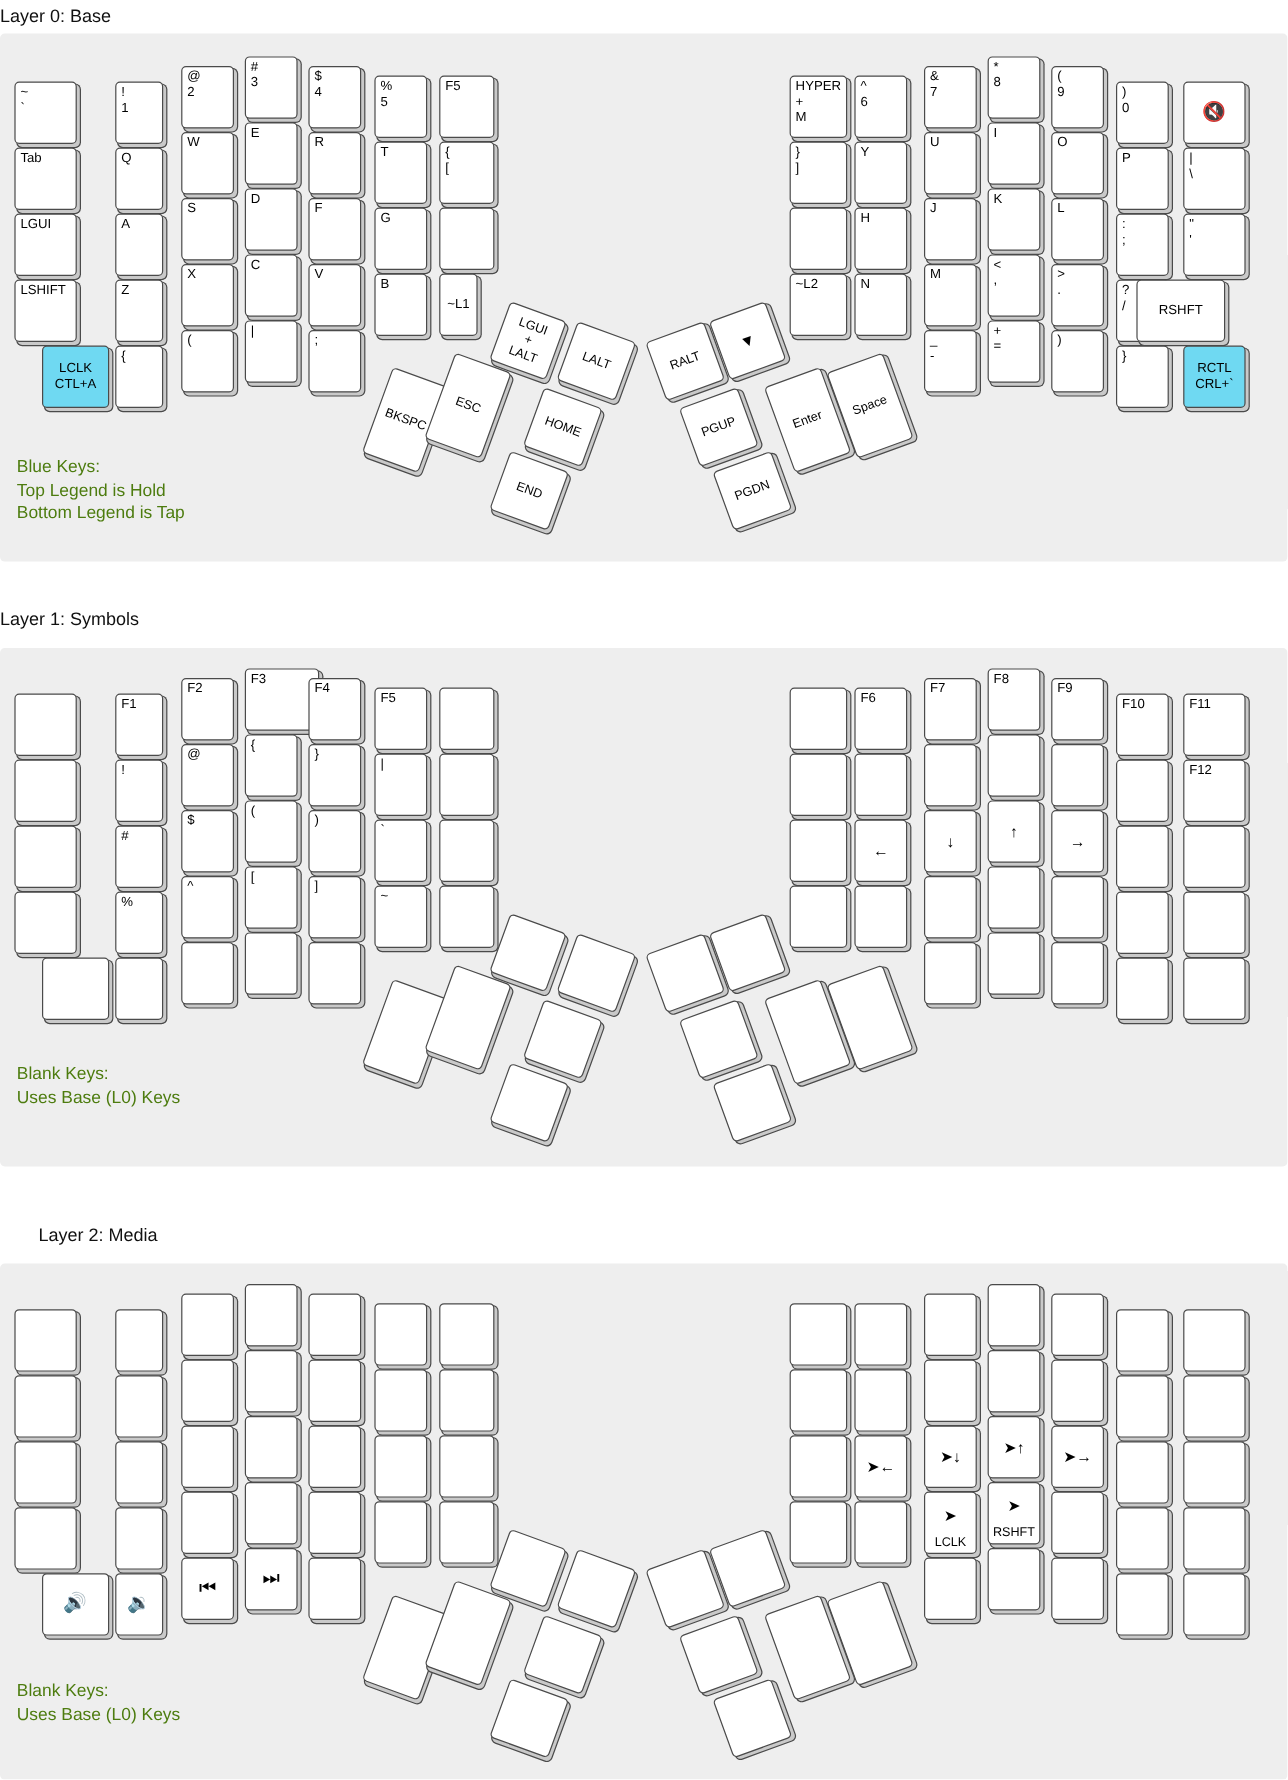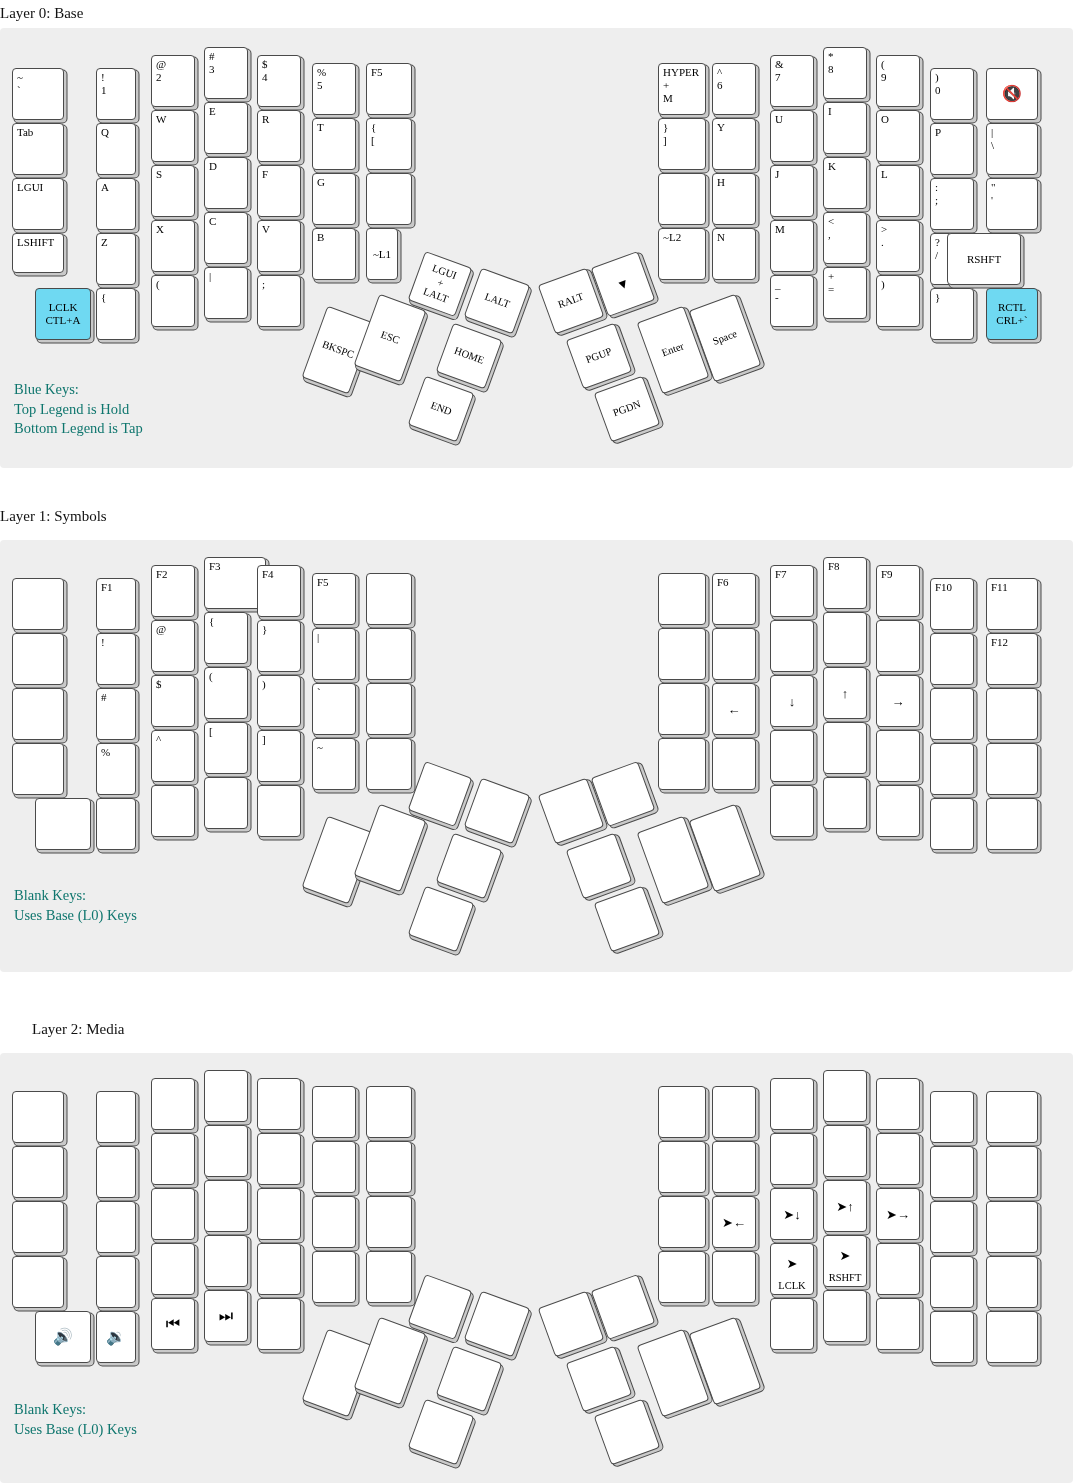--- a/index.html
+++ b/index.html
@@ -2,36 +2,36 @@
 <html><head>
 <meta charset="utf-8">
 <style>
   * { box-sizing: border-box; }
   html, body {
     margin: 0; padding: 0;
     width: 1073px;
     background: #ffffff;
     font-family: "Liberation Sans", sans-serif;
   }
-  .page { position: relative; width: 1073px; height: 1483px; font-family: Liberation Serif, serif; }
+  .page { position: relative; width: 1073px; height: 1483px; }
 
   .layer-title {
     font-size: 15px;
     color: #111;
     position: absolute;
   }
   .layer-panel {
     position: absolute;
     background: #eeeeee;
     border-radius: 4px;
   }
   .layer-note {
     position: absolute;
     font-size: 14.5px;
-    color: #0f766e;
+    color: #4d7c0f;
     line-height: 1.35;
     white-space: pre-line;
   }
 
   
   .key {
     position: absolute;
     background: #ffffff;
     border: 1px solid #4a4a4a;
     border-radius: 4px;
@@ -170,21 +170,21 @@
   <div class="key" style="left:257px; top:165px; width:44px; height:52px;">
       <span class="legends">F</span>
     </div>
   <div class="key" style="left:312px; top:173px; width:44px; height:52px;">
       <span class="legends">G</span>
     </div>
   <div class="key" style="left:366px; top:173px; width:46px; height:52px;">
       <span class="legends"></span>
     </div>
 
-  <div class="key" style="left:12px; top:233px; width:52px; height:40px;">
+  <div class="key" style="left:12px; top:233px; width:52px; height:52px;">
       <span class="legends">LSHIFT</span>
     </div>
   <div class="key" style="left:96px; top:233px; width:40px; height:52px;">
       <span class="legends">Z</span>
     </div>
   <div class="key" style="left:151px; top:220px; width:44px; height:52px;">
       <span class="legends">X</span>
     </div>
   <div class="key" style="left:204px; top:212px; width:44px; height:52px;">
       <span class="legends">C</span>

